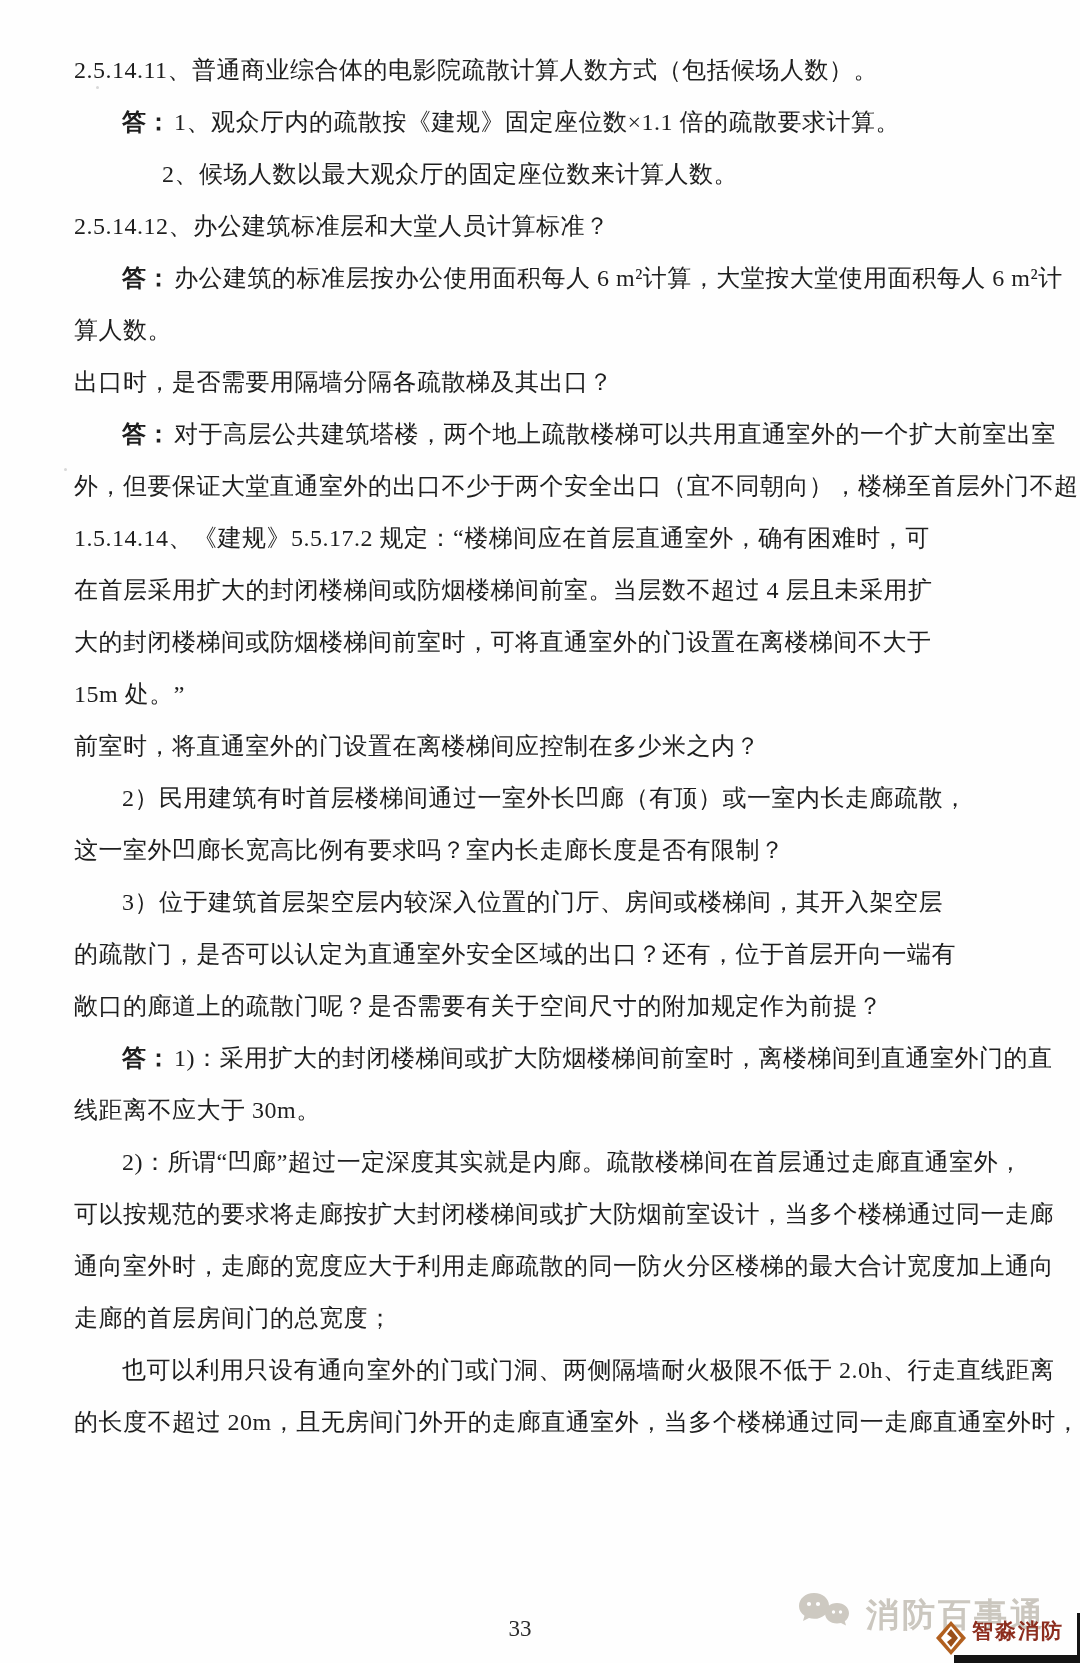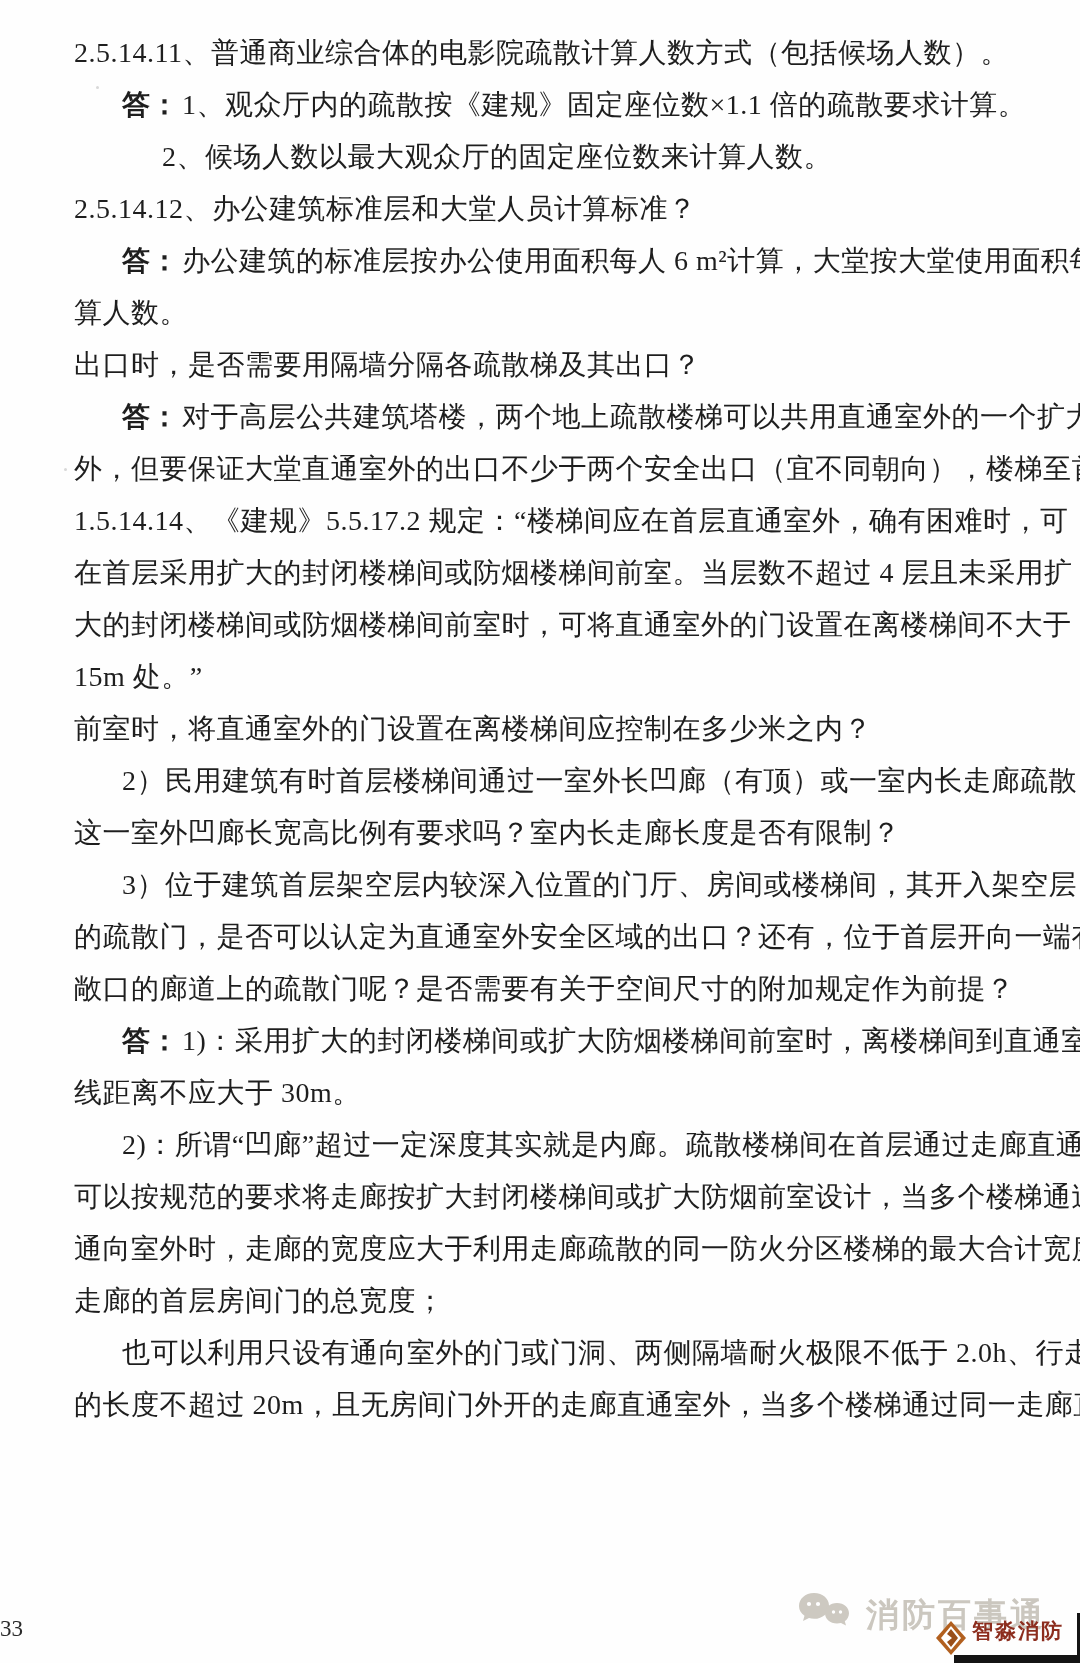--- a/index.html
+++ b/index.html
@@ -9,35 +9,35 @@
     overflow:hidden;
     position:relative;
     font-family:"Liberation Serif",serif;
     color:#1e1e1e;
   }
   .page{position:absolute;inset:0;background:#fefefe;}
   .content{position:absolute;top:34px;left:74px;width:970px;}
   .line{
     height:52px;
     display:flex;
-    align-items:flex-start;
+    align-items:flex-end;
     white-space:nowrap;
-    font-size:28px;
+    font-size:24px;
     letter-spacing:0.5px;
   }
   .i1{padding-left:48px;}
   .i2{padding-left:88px;}
   .b{
     font-family:"Liberation Sans",sans-serif;
     font-weight:700;
     margin-right:3px;
   }
   .pagenum{
     position:absolute;top:1616px;left:0;width:1040px;
-    text-align:left;font-size:23px;color:#2a2a2a;
+    text-align:center;font-size:23px;color:#2a2a2a;
     font-family:"Liberation Serif",serif;
   }
   .wm-best{
     position:absolute;top:1591px;right:34px;
     display:flex;align-items:center;gap:15px;
     color:#cbc7bf;font-size:33px;letter-spacing:3px;
     font-family:"Liberation Sans",sans-serif;font-weight:700;
   }
   .wm-zm{
     position:absolute;top:1620px;right:16px;

